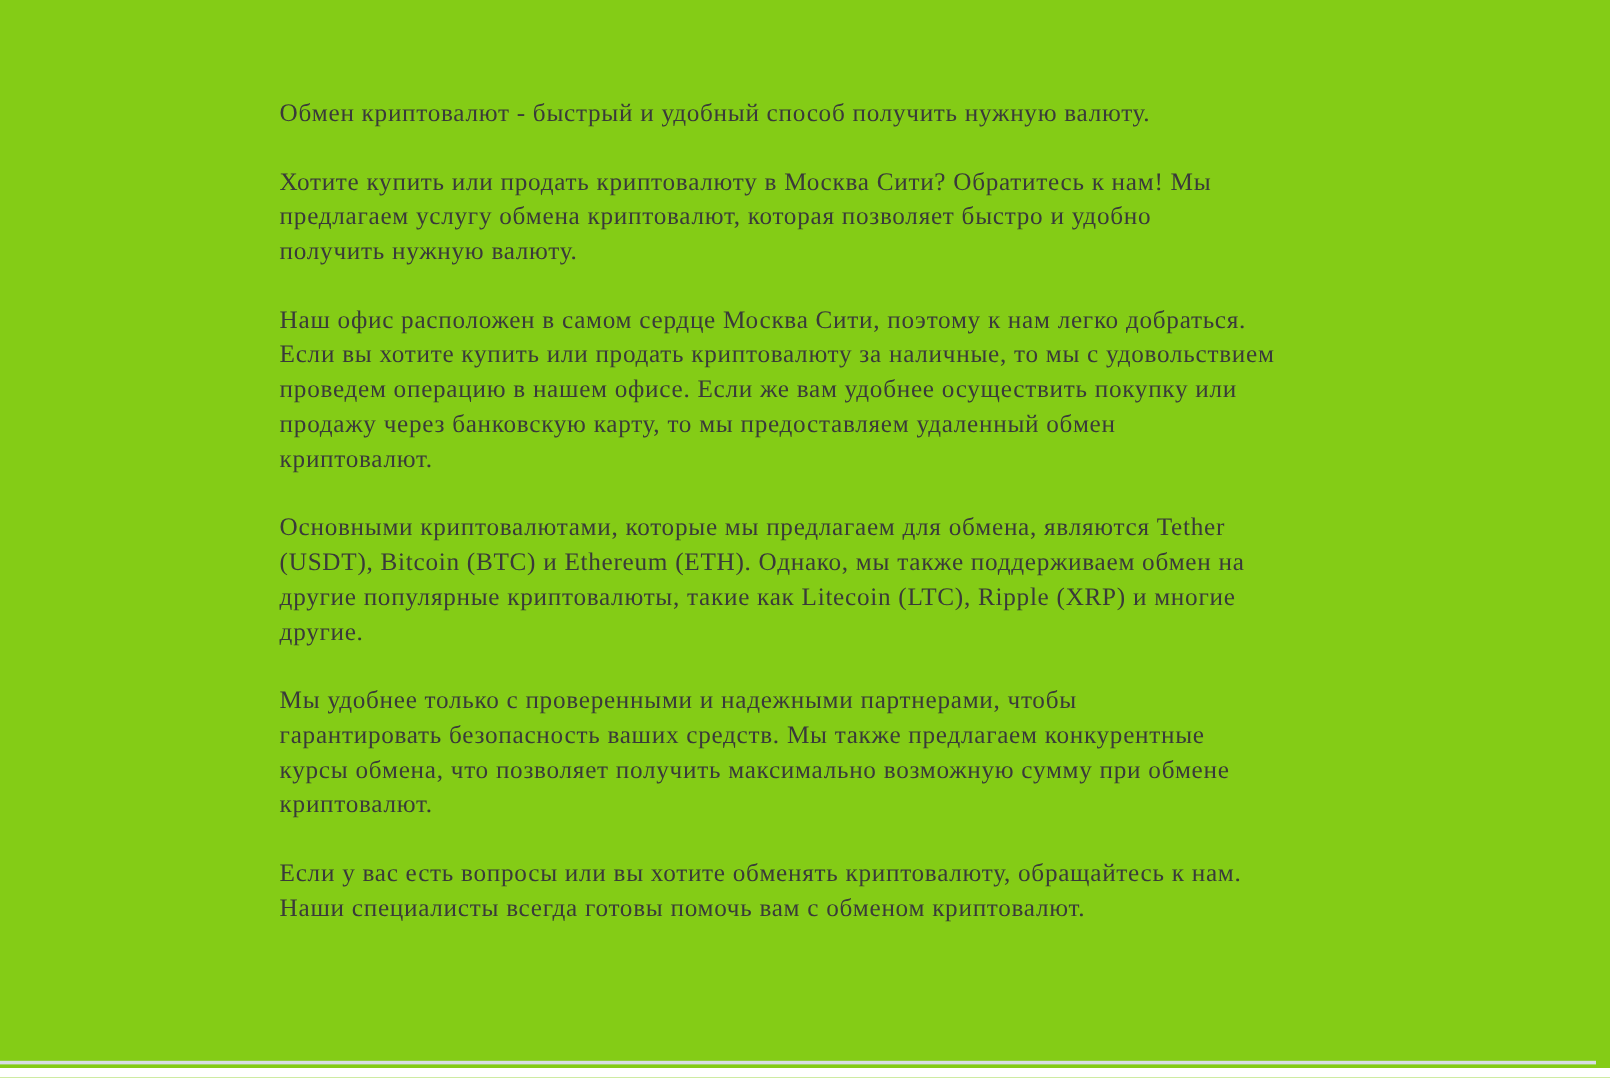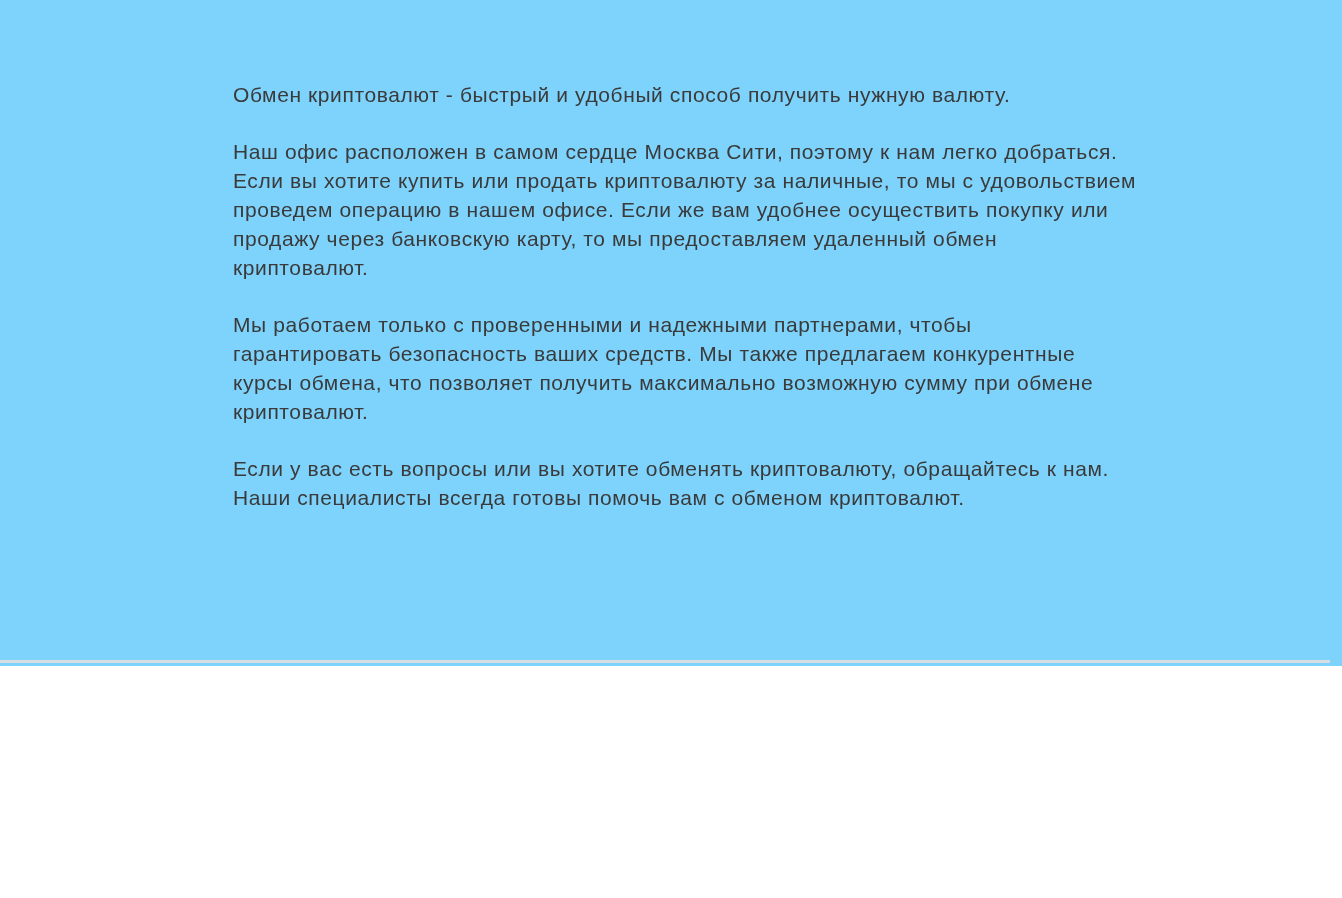--- a/index.html
+++ b/index.html
@@ -3,24 +3,24 @@
 <meta charset="utf-8">
 <style>
   html, body {
     margin: 0;
     padding: 0;
     background: #ffffff;
   }
   .viewport {
     position: relative;
     width: 1342px;
-    height: 666px;
+    height: 890px;
     overflow: hidden;
-    background: #7dd3fc;
-    font-family: Liberation Sans, sans-serif;
+    background: #84cc16;
+    font-family: Liberation Serif, serif;
   }
   .article {
     position: absolute;
     left: 233px;
     top: 0;
     width: 960px;
     padding-top: 80px;
     color: #3a3a3a;
   }
   .para {
@@ -42,26 +42,33 @@
     height: 3px;
     background: #d7dee3;
   }
 </style>
 </head>
 <body>
 
 <div class="viewport">
   <main class="article">
     <p class="para">Обмен криптовалют - быстрый и удобный способ получить нужную валюту.</p>
+    <p class="para">Хотите купить или продать криптовалюту в Москва Сити? Обратитесь к нам! Мы
+предлагаем услугу обмена криптовалют, которая позволяет быстро и удобно
+получить нужную валюту.</p>
     <p class="para">Наш офис расположен в самом сердце Москва Сити, поэтому к нам легко добраться.
 Если вы хотите купить или продать криптовалюту за наличные, то мы с удовольствием
 проведем операцию в нашем офисе. Если же вам удобнее осуществить покупку или
 продажу через банковскую карту, то мы предоставляем удаленный обмен
 криптовалют.</p>
-    <p class="para">Мы работаем только с проверенными и надежными партнерами, чтобы
+    <p class="para">Основными криптовалютами, которые мы предлагаем для обмена, являются Tether
+(USDT), Bitcoin (BTC) и Ethereum (ETH). Однако, мы также поддерживаем обмен на
+другие популярные криптовалюты, такие как Litecoin (LTC), Ripple (XRP) и многие
+другие.</p>
+    <p class="para">Мы удобнее только с проверенными и надежными партнерами, чтобы
 гарантировать безопасность ваших средств. Мы также предлагаем конкурентные
 курсы обмена, что позволяет получить максимально возможную сумму при обмене
 криптовалют.</p>
     <p class="para para-cutoff">Если у вас есть вопросы или вы хотите обменять криптовалюту, обращайтесь к нам.
 Наши специалисты всегда готовы помочь вам с обменом криптовалют.</p>
   </main>
   <div class="footer-divider"></div>
 </div>
 
 </body></html>

